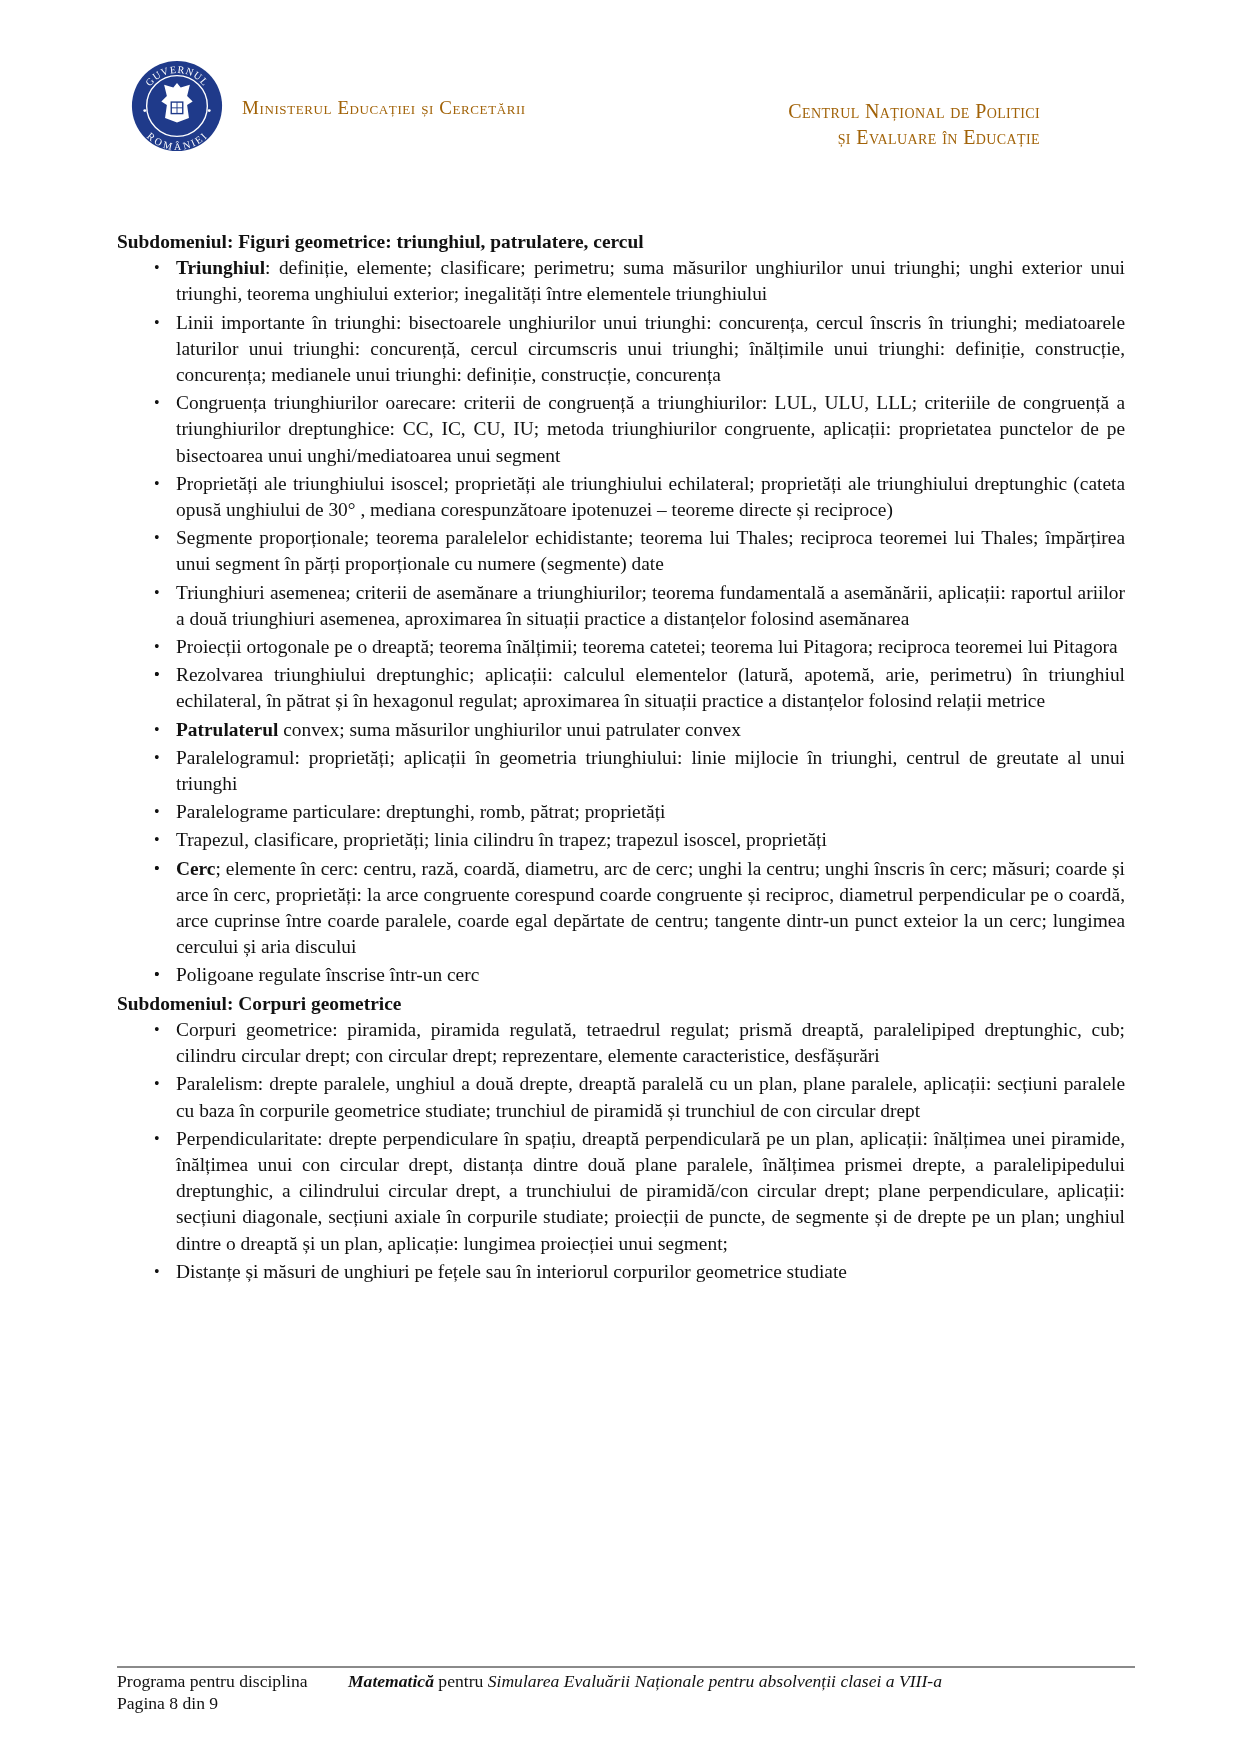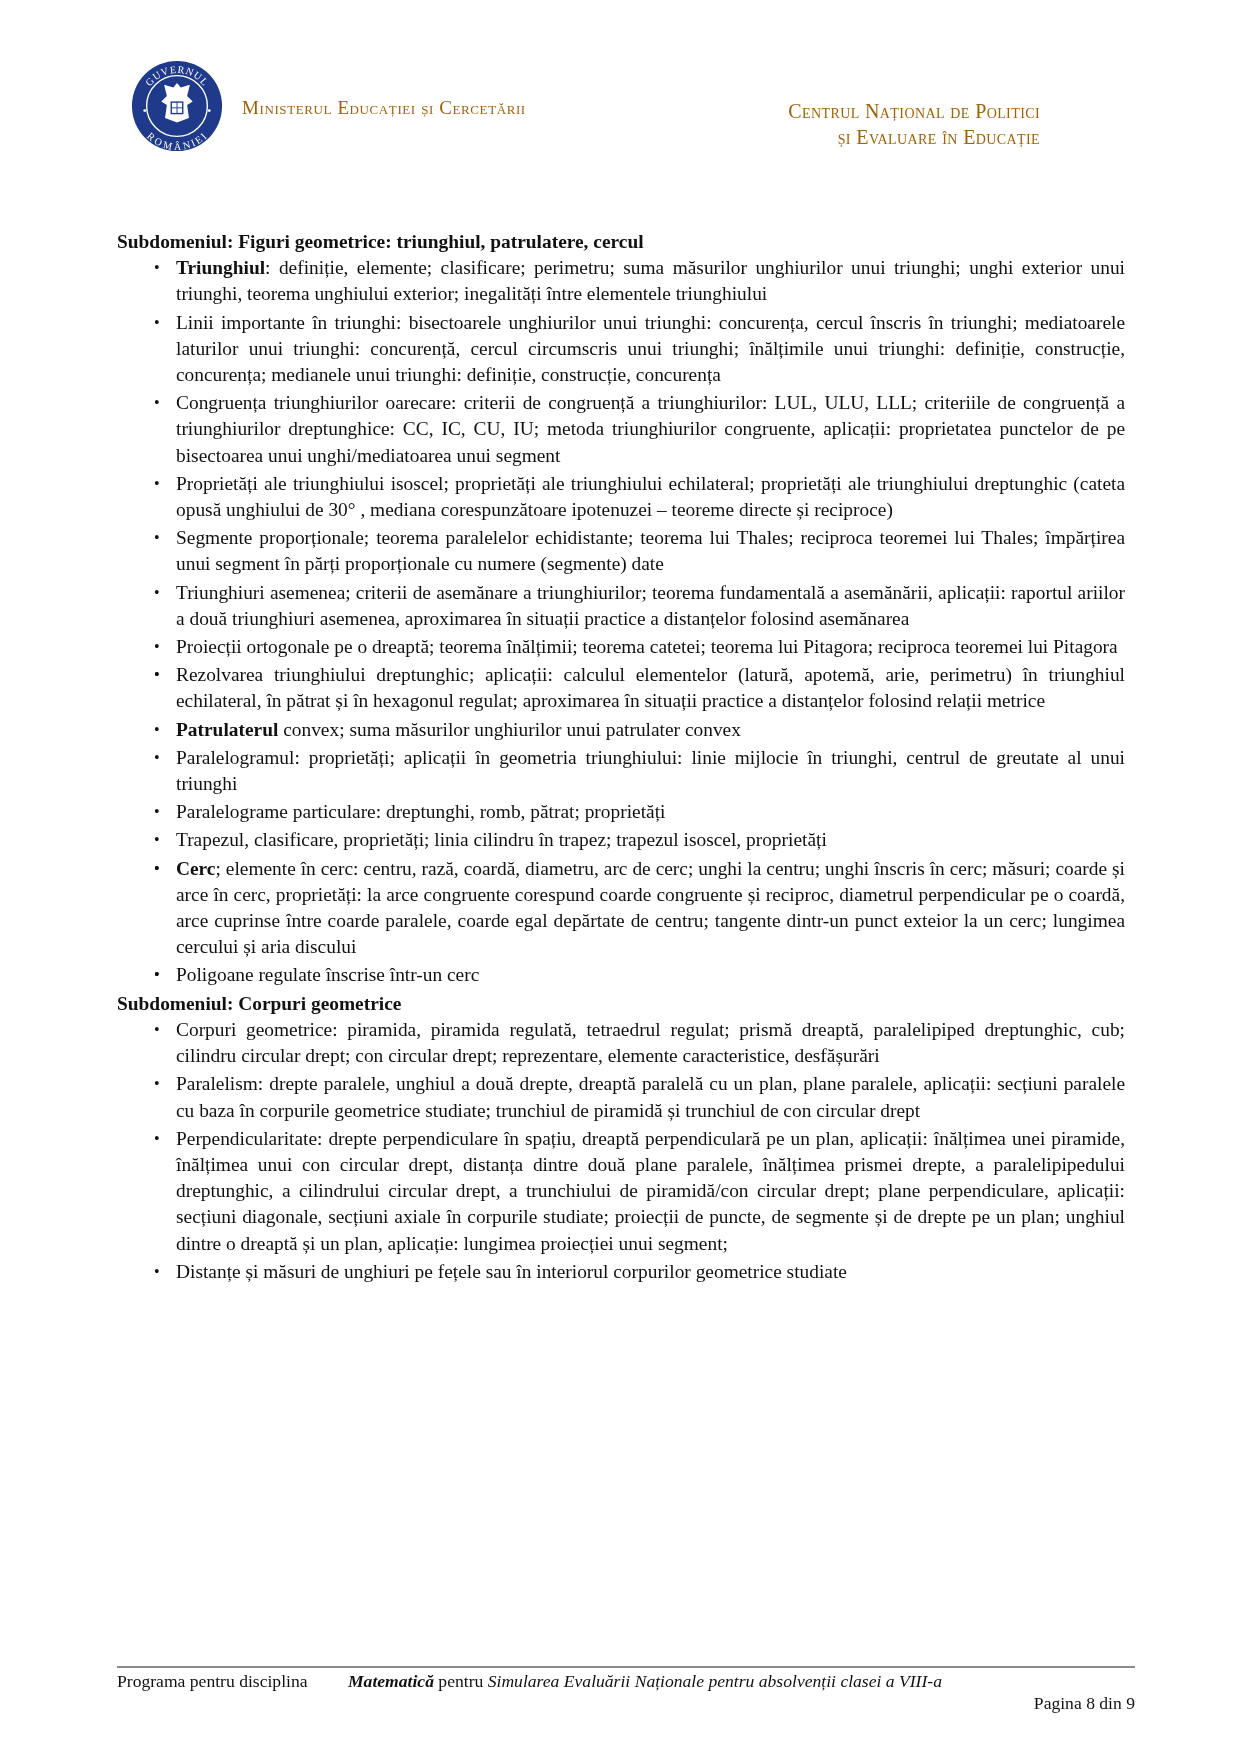--- a/index.html
+++ b/index.html
@@ -15,21 +15,21 @@
 
   .content { position: absolute; left: 117px; top: 189px; width: 1008px; font-size: 19.4px; line-height: 26.2px; margin-top: 40px; }
   .subdomain { font-weight: bold; margin: 0; }
   ul.items { list-style: none; margin: 0; padding: 0; }
   ul.items li { position: relative; padding-left: 59px; text-align: justify; margin: 0 0 2px 0; }
   ul.items li .bullet { position: absolute; left: 37px; top: 0; font-size: 16px; }
   b { font-weight: bold; }
 
   .footer-rule { position: absolute; left: 117px; top: 1666px; width: 1018px; height: 2px; background: #8a8a8a; }
   .footer { position: absolute; left: 117px; top: 1670px; width: 1018px; font-size: 17.6px; line-height: 22px; text-align: left; }
-  .footer .line2 { text-align: right; }
+  .footer .line2 { text-align: left; }
   .footer .title { font-weight: bold; font-style: italic; margin-left: 36px; }
   .footer .it { font-style: italic; }
 </style>
 </head>
 <body>
 
 <div class="header">
   <svg class="logo" viewBox="0 0 100 100">
     <circle cx="50" cy="50" r="49" fill="#1f3a8a"></circle>
     <circle cx="50" cy="50" r="33" fill="none" stroke="#ffffff" stroke-width="1.5"></circle>

